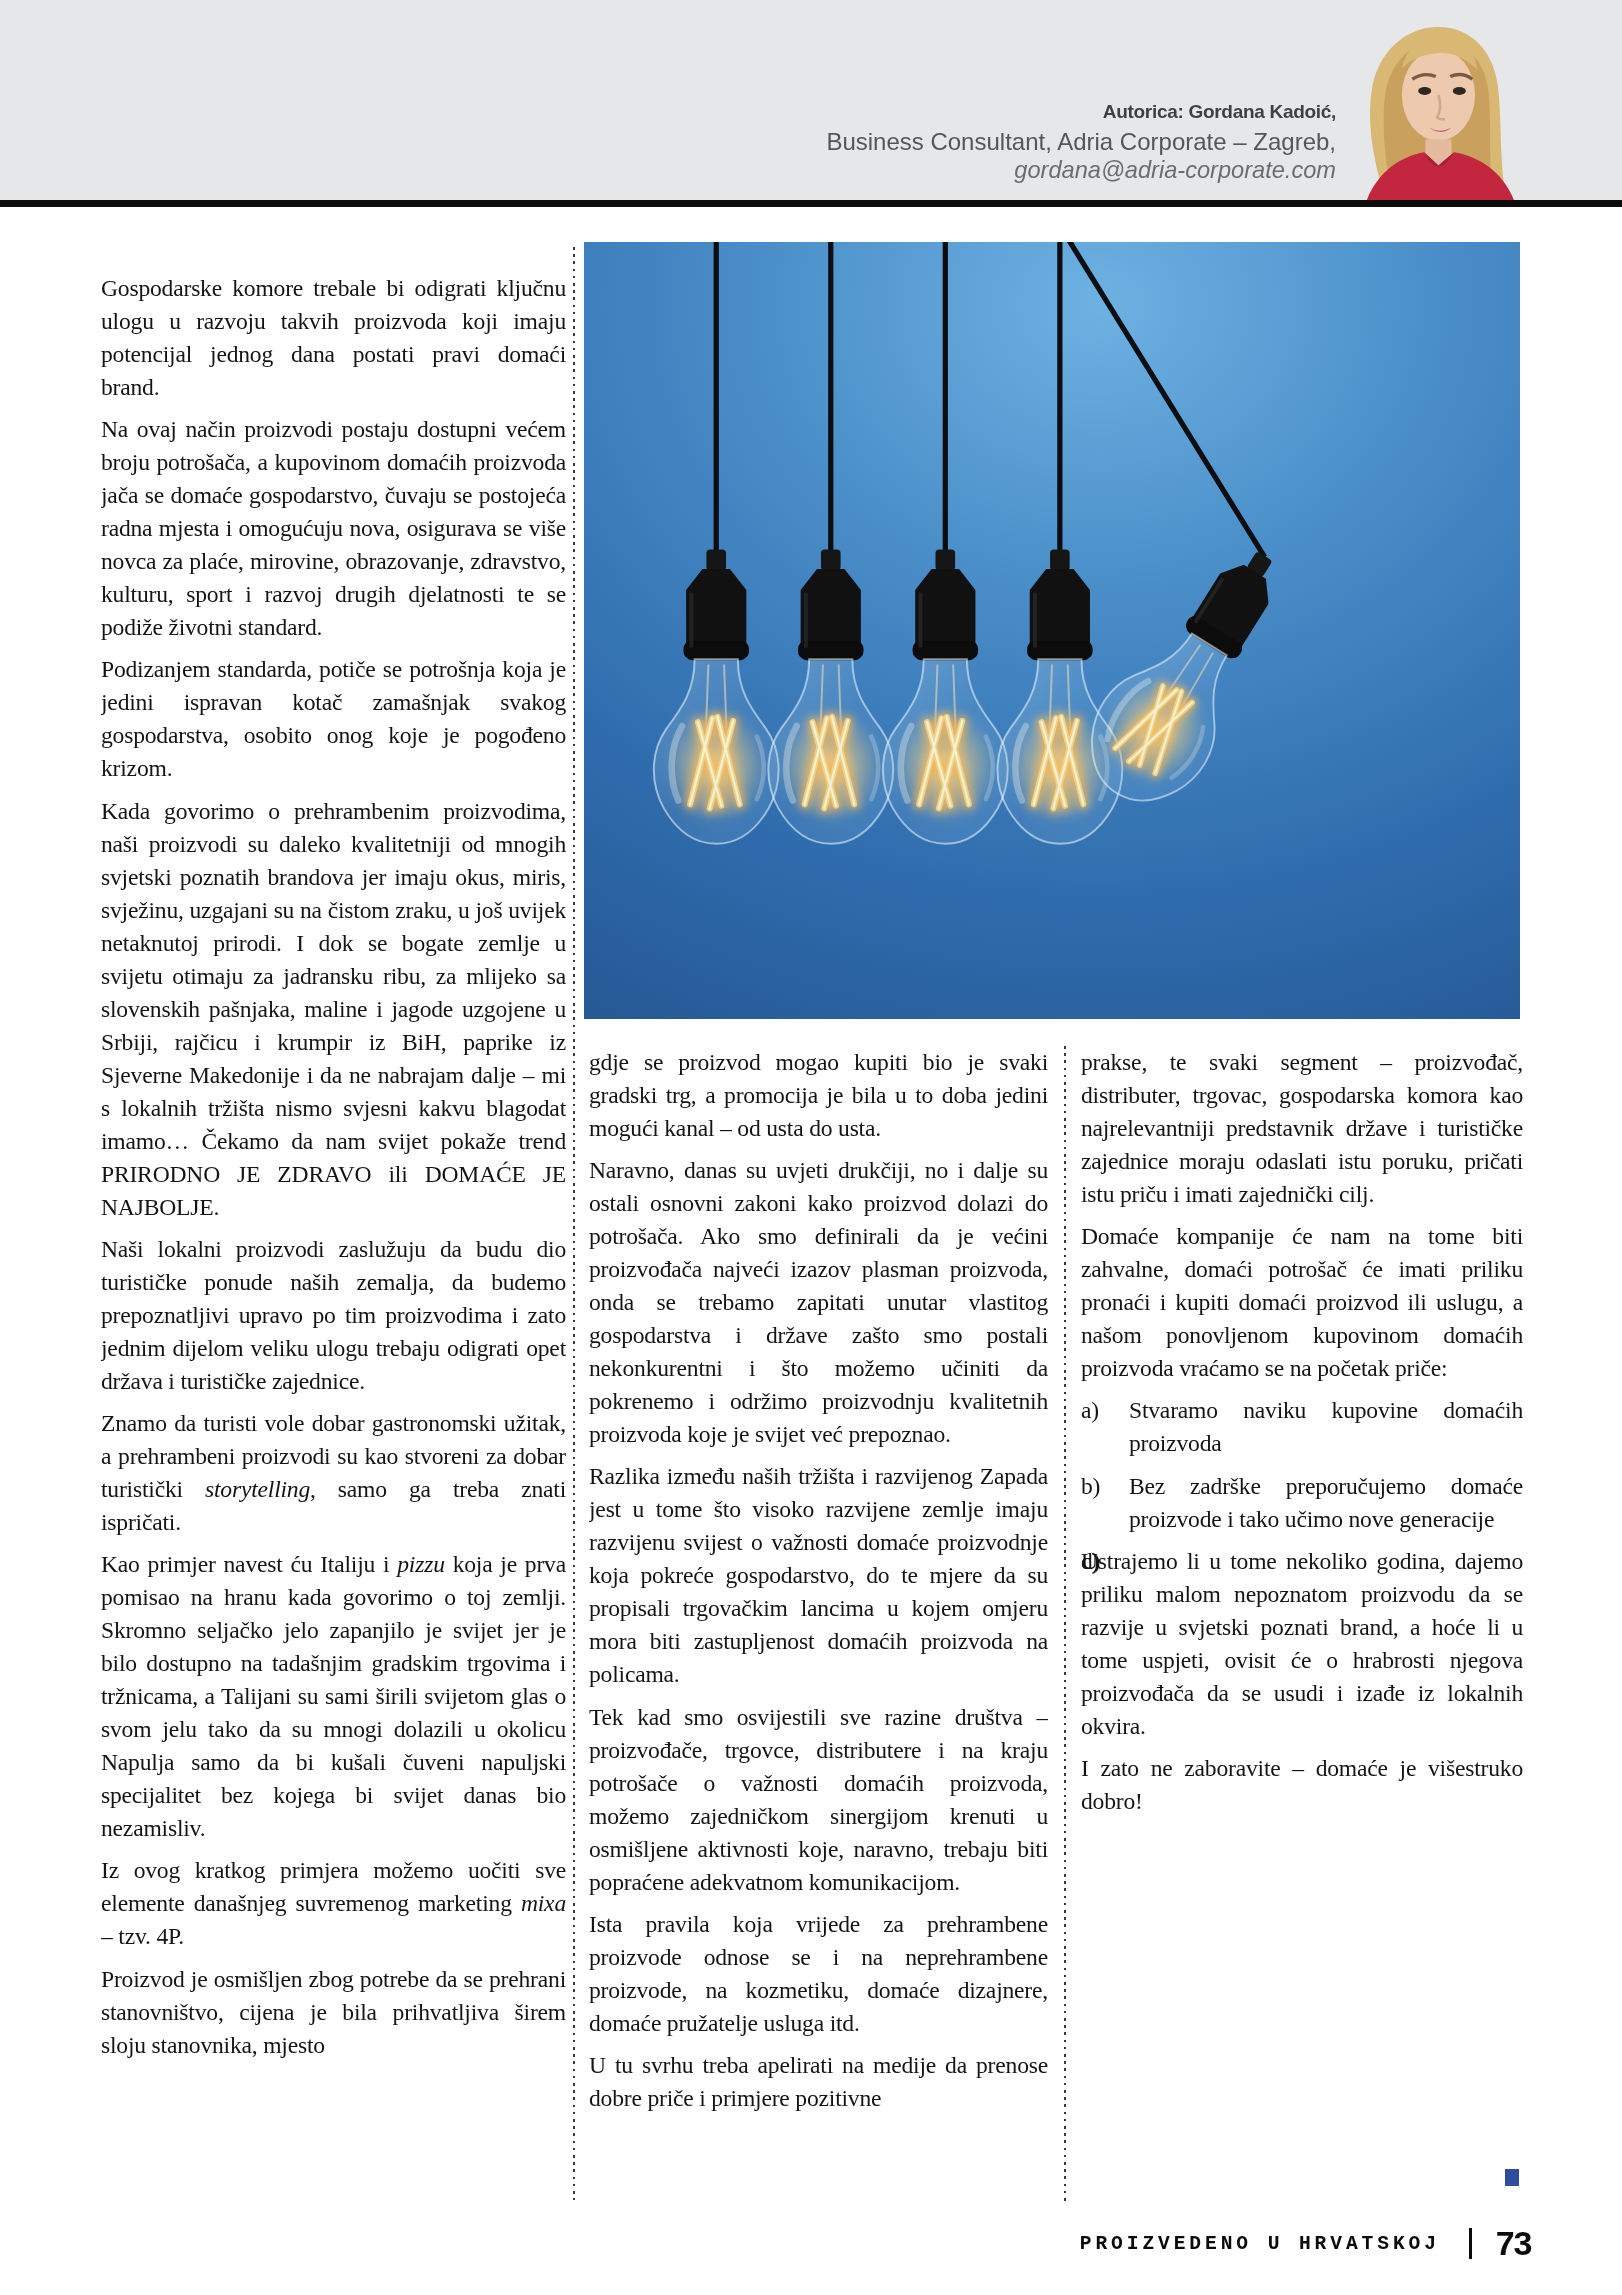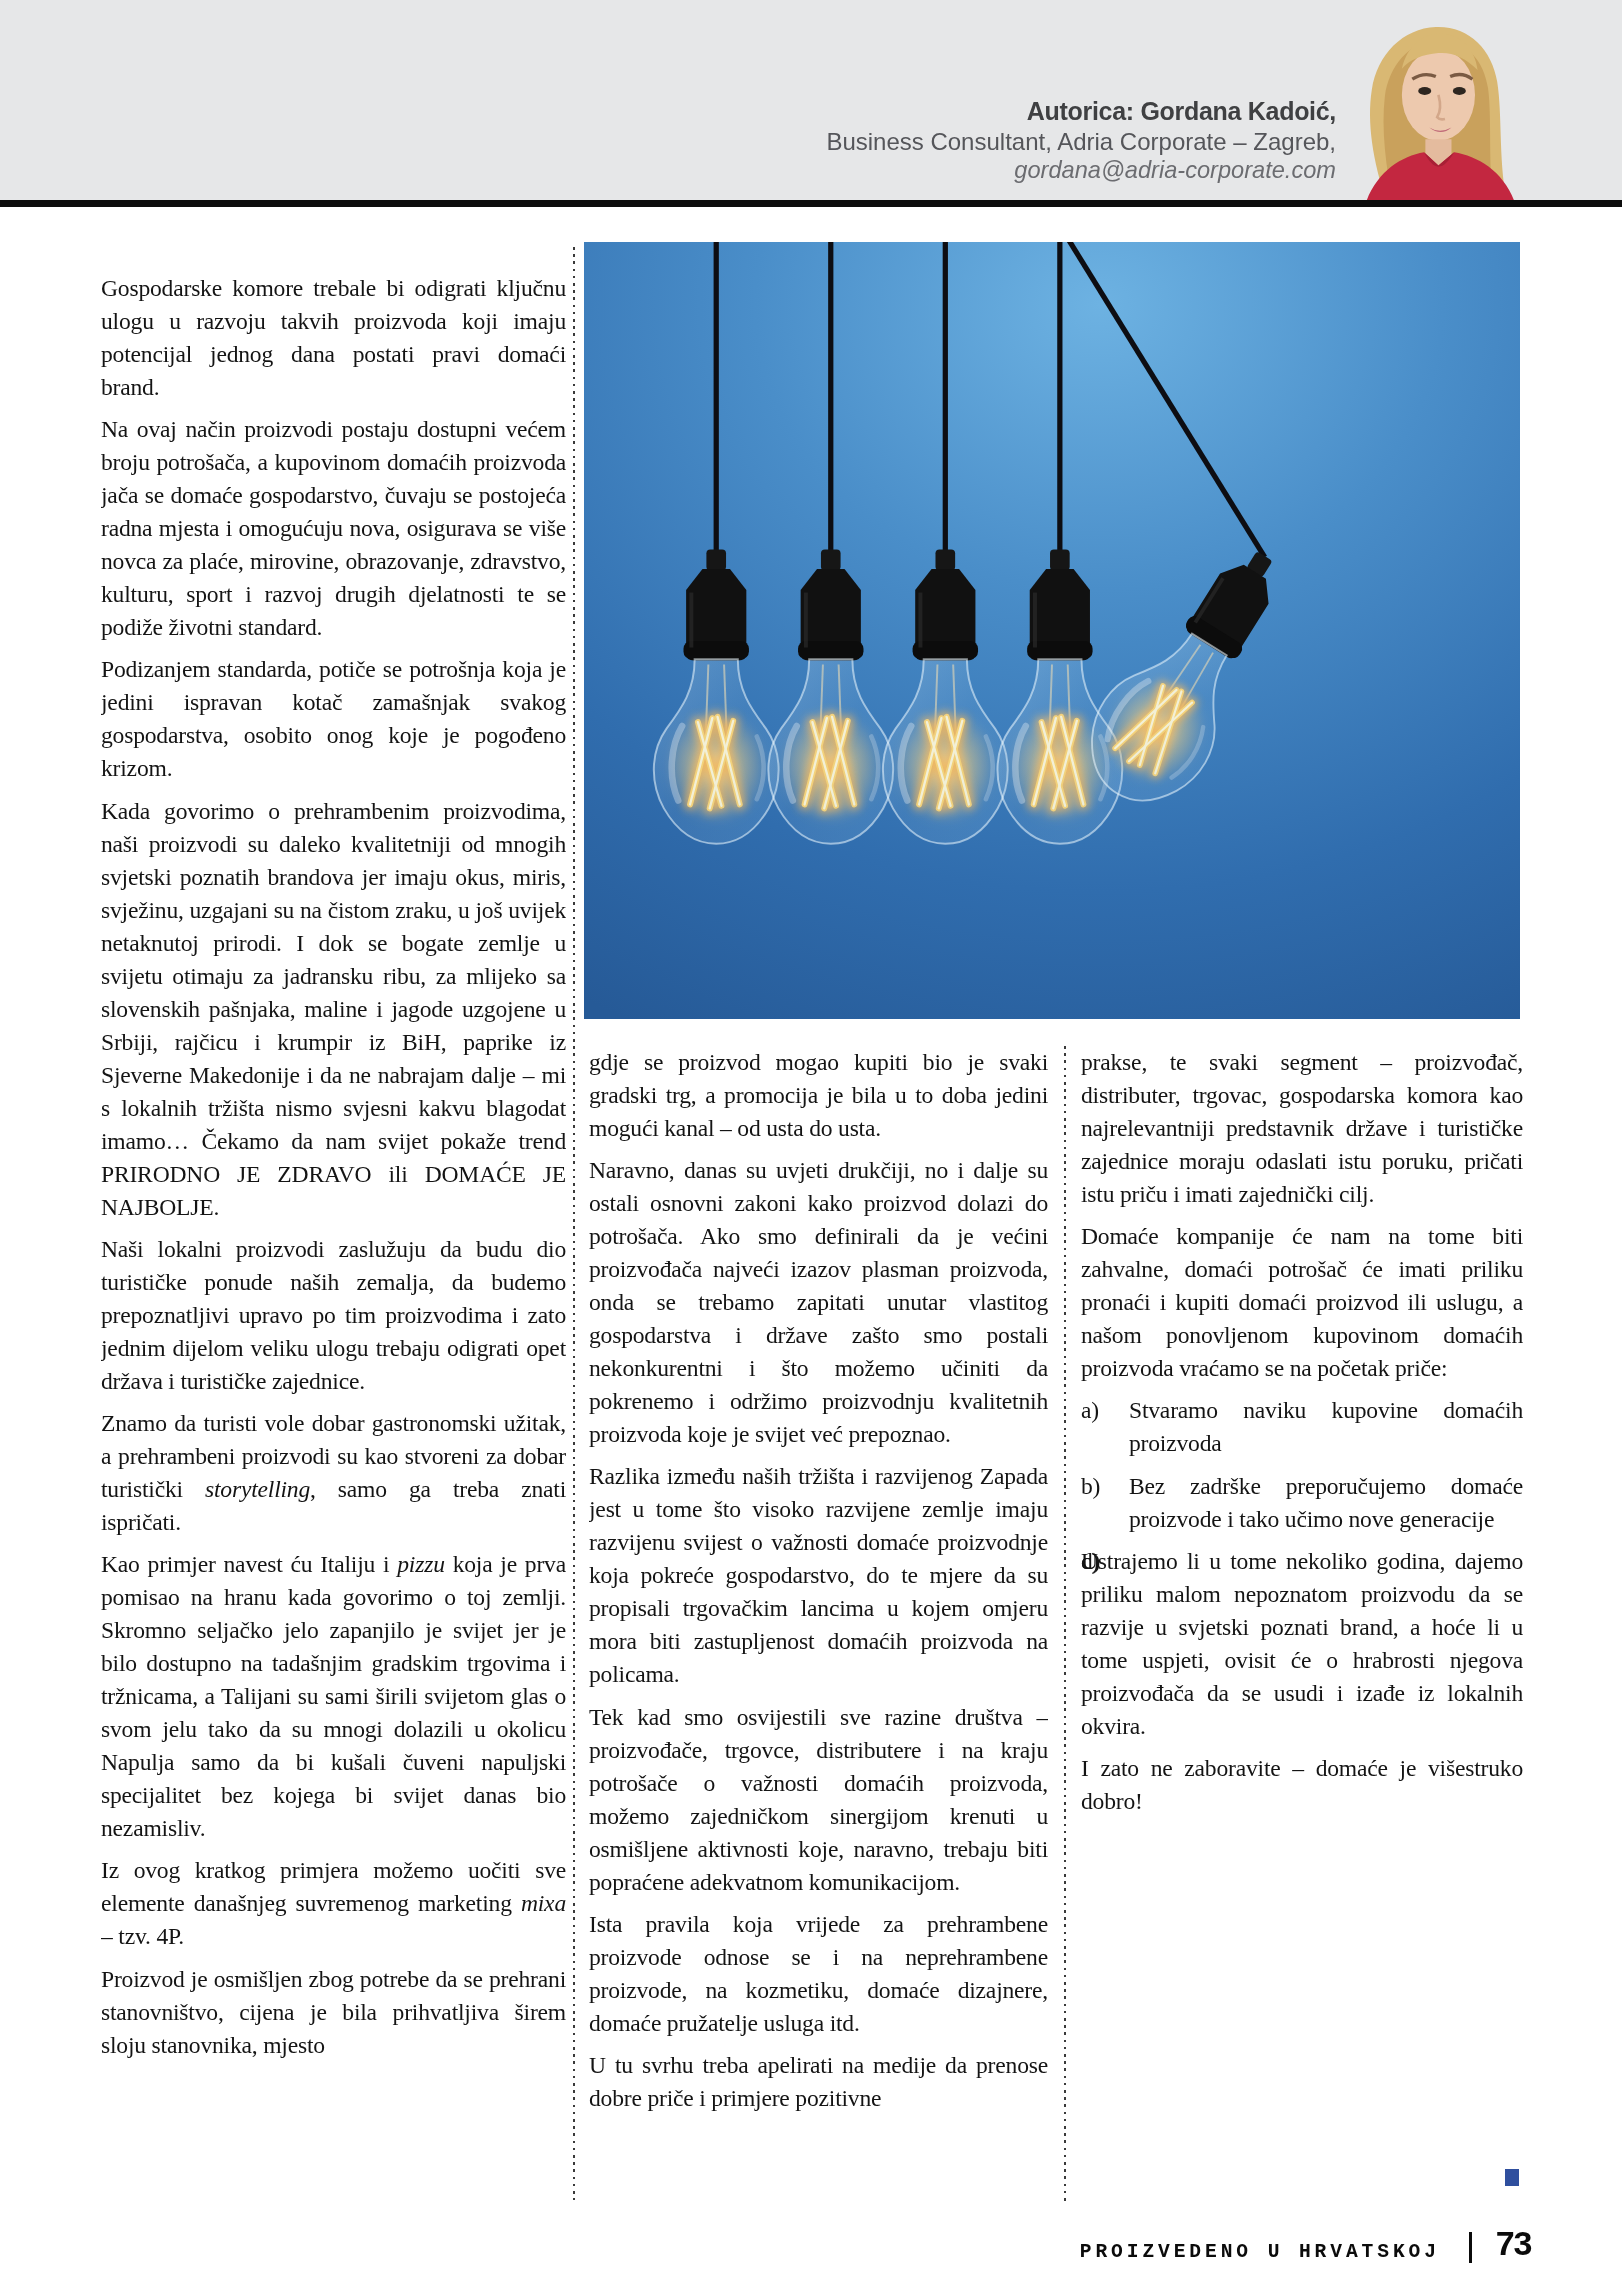--- a/index.html
+++ b/index.html
@@ -3,42 +3,42 @@
 <meta charset="utf-8">
 <style>
   html,body{margin:0;padding:0;background:#888;}
   .page{position:relative;width:1623px;height:2295px;background:#ffffff;overflow:hidden;
         font-family:"Liberation Serif",serif;color:#141414;}
   
   .header{position:absolute;left:0;top:0;width:1623px;height:200px;background:#e6e7e8;}
   .header-rule{position:absolute;left:0;top:200px;width:1623px;height:6.5px;background:#0d0d0d;}
   .author-block{position:absolute;top:96px;right:287px;text-align:right;
                 font-family:"Liberation Sans",sans-serif;}
-  .author-name{font-size:25px;line-height:31px;font-weight:700;color:#3f4042;letter-spacing:-0.3px;}
+  .author-name{font-size:19px;line-height:31px;font-weight:700;color:#3f4042;letter-spacing:-0.3px;}
   .author-role{font-size:24px;line-height:29px;font-weight:400;color:#55565a;}
   .author-email{font-size:23.6px;line-height:29px;font-style:italic;color:#6b6c70;}
   .portrait{position:absolute;left:1347px;top:10.5px;width:192px;height:190px;}
   
   .bulbs-photo{position:absolute;left:584px;top:242px;width:936px;height:777px;}
   
   .col{position:absolute;font-size:23.6px;line-height:33px;text-align:justify;letter-spacing:-0.2px;}
   .col-left{left:101px;top:272px;width:465px;height:1953px;overflow:hidden;}
   .col-mid{left:589px;top:1046px;width:459px;height:1175px;overflow:hidden;}
   .col-right{left:1081px;top:1046px;width:442px;height:1175px;overflow:hidden;}
   .para{margin:0 0 9.2px 0;}
   .li{position:relative;margin:0 0 9.2px 0;padding-left:48px;}
   .li .marker{position:absolute;left:0;top:0;}
   .it{font-style:italic;font-family:Liberation Serif, serif;}
   .vsep{position:absolute;width:2px;
         background-image:repeating-linear-gradient(to bottom,#3a3a3a 0 2.6px,transparent 2.6px 7.2px);}
   .vsep1{left:573px;top:247px;height:1953px;}
   .vsep2{left:1064px;top:1046px;height:1155px;}
   .end-marker{position:absolute;left:1505px;top:2169px;width:13.7px;height:17px;background:#2f4f9e;}
   
-  .footer{position:absolute;top:2224px;right:92px;display:flex;align-items:flex-end;}
+  .footer{position:absolute;top:2224px;right:92px;display:flex;align-items:center;}
   .footer-name{font-family:"Liberation Mono",monospace;font-weight:700;font-size:19.6px;
                letter-spacing:3.9px;color:#0b0b0b;white-space:nowrap;}
   .footer-bar{display:inline-block;width:3.3px;height:31px;background:#0b0b0b;margin:0 23.6px 0 29px;}
   .footer-page{font-family:"Liberation Sans",sans-serif;font-weight:800;font-size:34px;color:#0b0b0b;
                letter-spacing:-1.3px;}
 </style>
 </head>
 <body>
 
 <div class="page">

